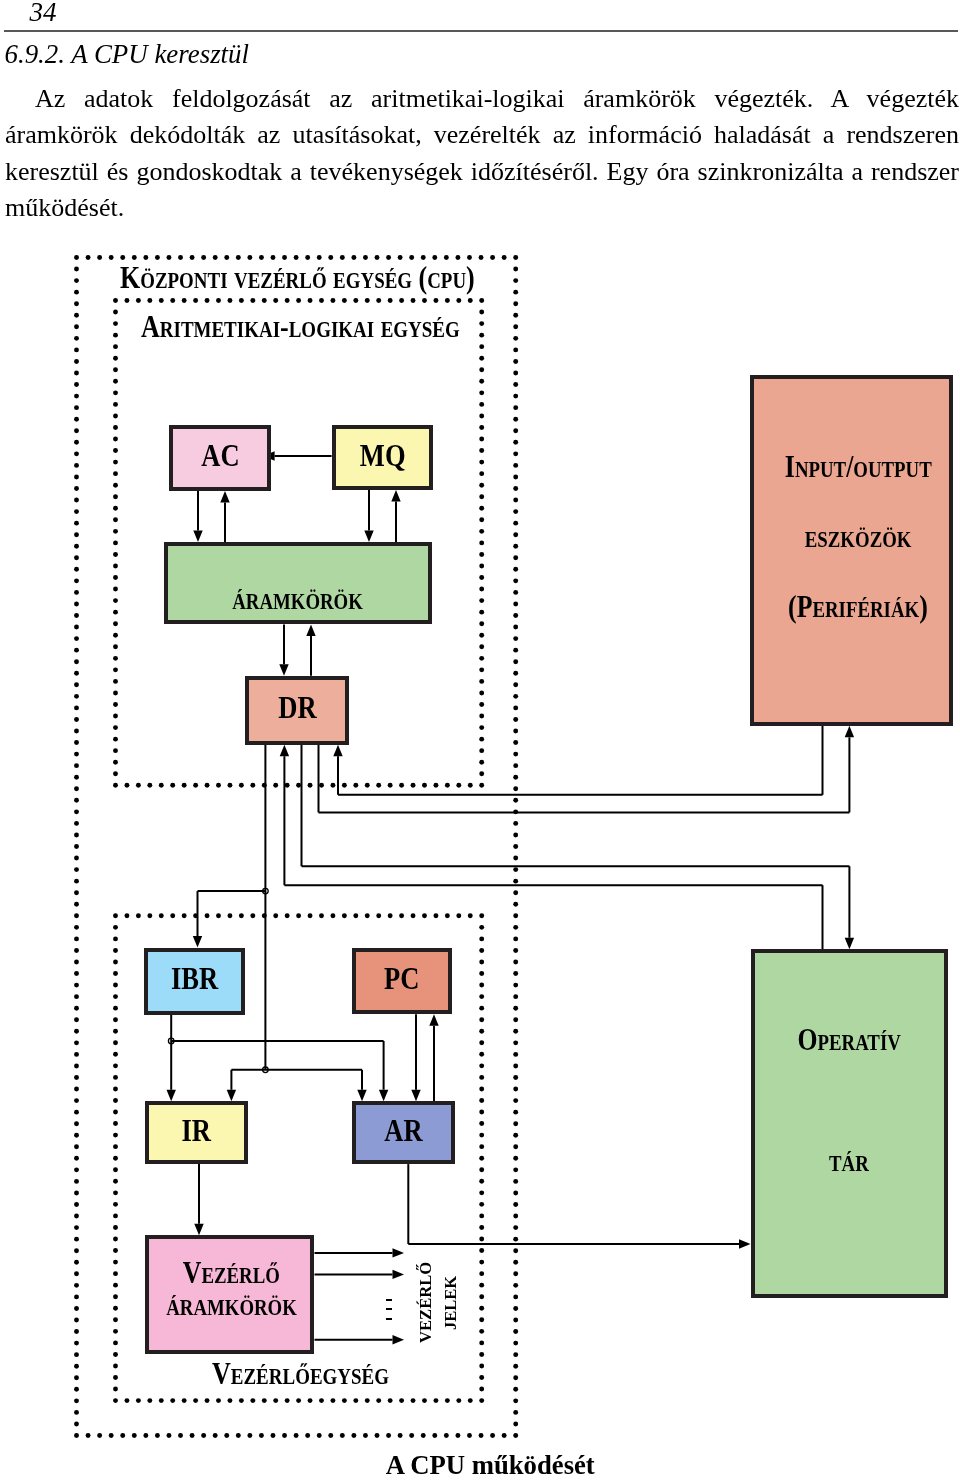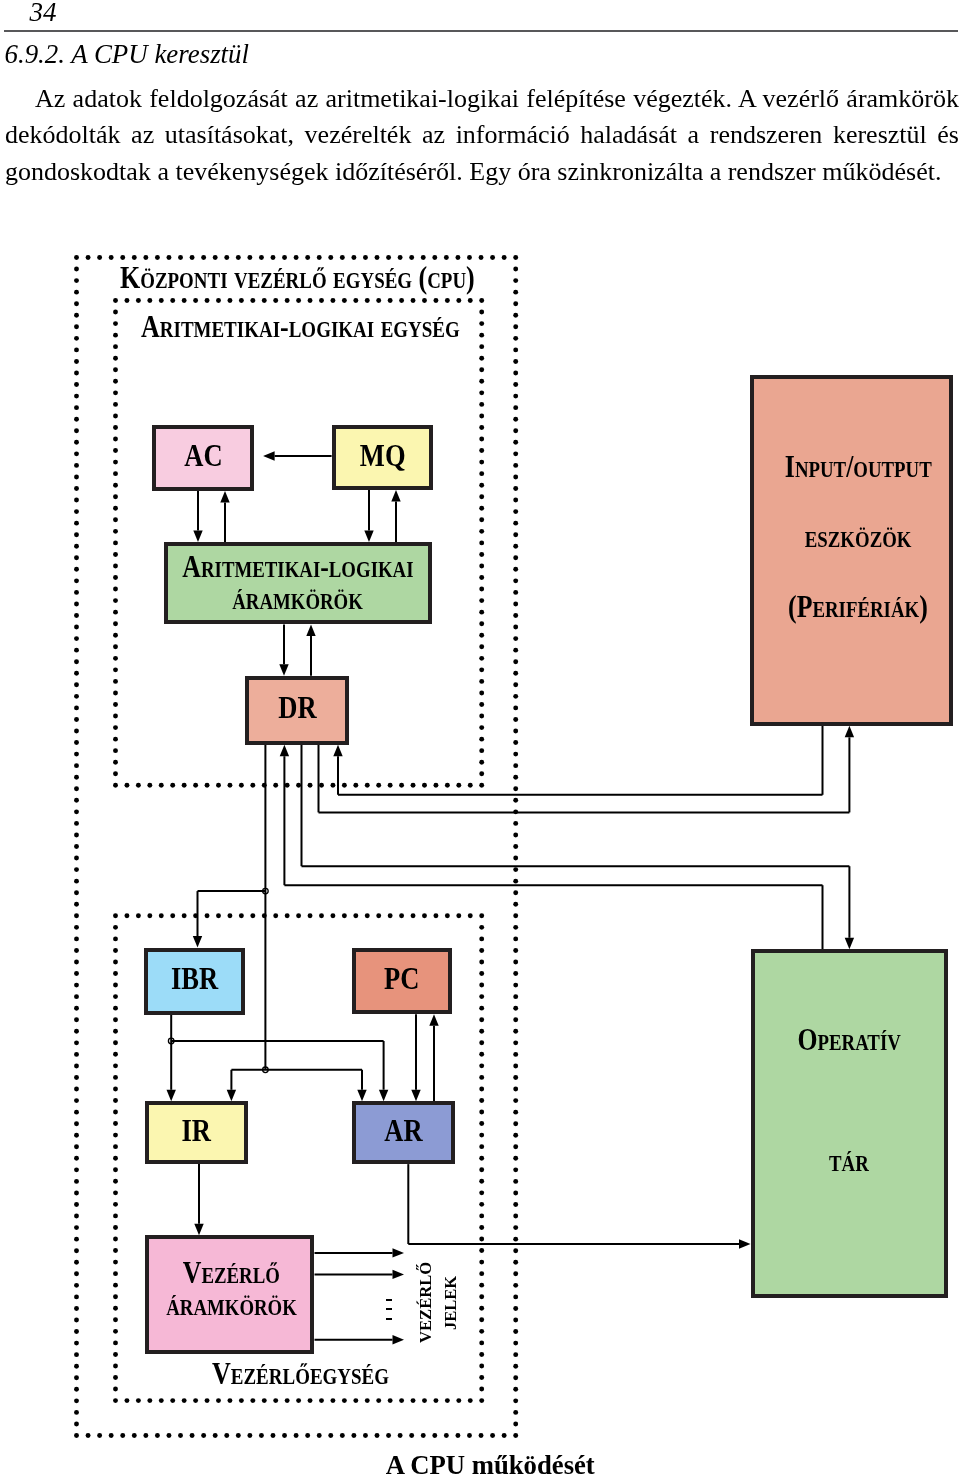--- a/index.html
+++ b/index.html
@@ -57,21 +57,21 @@
   .ell i{position:absolute;left:0;display:block;width:6.4px;height:2.1px;background:#000;}
 </style>
 </head>
 <body>
 
 <div id="page">
 
   <div class="pagenum">34</div>
   <div class="hrule"></div>
   <div class="sechead">6.9.2. A CPU keresztül</div>
-  <div class="para">Az adatok feldolgozását az aritmetikai-logikai felépítése végezték. A vezérlő áramkörök dekódolták az utasításokat, vezérelték az információ haladását a rendszeren keresztül és gondoskodtak a tevékenységek időzítéséről. Egy óra szinkronizálta a rendszer működését.</div>
+  <div class="para">Az adatok feldolgozását az aritmetikai-logikai áramkörök végezték. A végezték áramkörök dekódolták az utasításokat, vezérelték az információ haladását a rendszeren keresztül és gondoskodtak a tevékenységek időzítéséről. Egy óra szinkronizálta a rendszer működését.</div>
 
   <div id="diagram">
 
     
     <svg id="frames" viewBox="0 0 960 1484" width="960" height="1484">
         <g>
           <circle cx="76.50" cy="257.50" r="2.45"></circle>
           <circle cx="76.50" cy="1435.50" r="2.45"></circle>
           <circle cx="88.06" cy="257.50" r="2.45"></circle>
           <circle cx="88.06" cy="1435.50" r="2.45"></circle>
@@ -761,31 +761,31 @@
           <line x1="314.5" y1="1274.4" x2="392.5" y2="1274.4"></line>
           <polygon points="392.5,1269.7 392.5,1279.1 404.0,1274.4"></polygon>
         </g>
       <g>
           <line x1="314.5" y1="1339.8" x2="392.5" y2="1339.8"></line>
           <polygon points="392.5,1335.1 392.5,1344.5 404.0,1339.8"></polygon>
         </g>
     </svg>
 
     
-    <div class="bx" data-color="diagram.boxes.ac.color" style="left: 152px; top: 425.1px; width: 102.3px; height: 65.9px; background: rgb(248, 204, 224);">
+    <div class="bx" data-color="diagram.boxes.ac.color" style="left: 169px; top: 425.1px; width: 102.3px; height: 65.9px; background: rgb(248, 204, 224);">
       <span class="pl" style="font-size:31px;margin-top:-4px;">AC</span>
       </div>
 
     <div class="bx" data-color="diagram.boxes.mq.color" style="left: 331.6px; top: 425px; width: 101.2px; height: 65.1px; background: rgb(251, 246, 176);">
       <span class="pl" style="font-size:31px;margin-top:-4px;">MQ</span>
       </div>
 
     <div class="bx" data-color="diagram.boxes.alu.color" style="left: 164.2px; top: 541.9px; width: 267.7px; height: 82.5px; background: rgb(174, 215, 162);">
       <span style="font-size:31px;line-height:31.9px;margin-top:-1.2px;">
-        <span><span class="sc"><span>A</span><span class="lc">RITMETIKAI</span><span>-</span><span class="lc">LOGIKAI</span></span></span><br>
+        <br>
         <span><span class="sc"><span class="lc">ÁRAMKÖRÖK</span></span></span>
       </span>
       </div>
 
     <div class="bx" data-color="diagram.boxes.dr.color" style="left: 245px; top: 675.8px; width: 104.1px; height: 68.9px; background: rgb(237, 174, 155);">
       <span class="pl" style="font-size:31px;margin-top:-4px;">DR</span>
       </div>
 
     <div class="bx" data-color="diagram.boxes.io.color" style="left: 750.3px; top: 375.3px; width: 203px; height: 350.5px; background: rgb(234, 166, 145); padding-left: 12px;">
       <span style="font-size:31px;line-height:70.3px;margin-top:-27px;">

